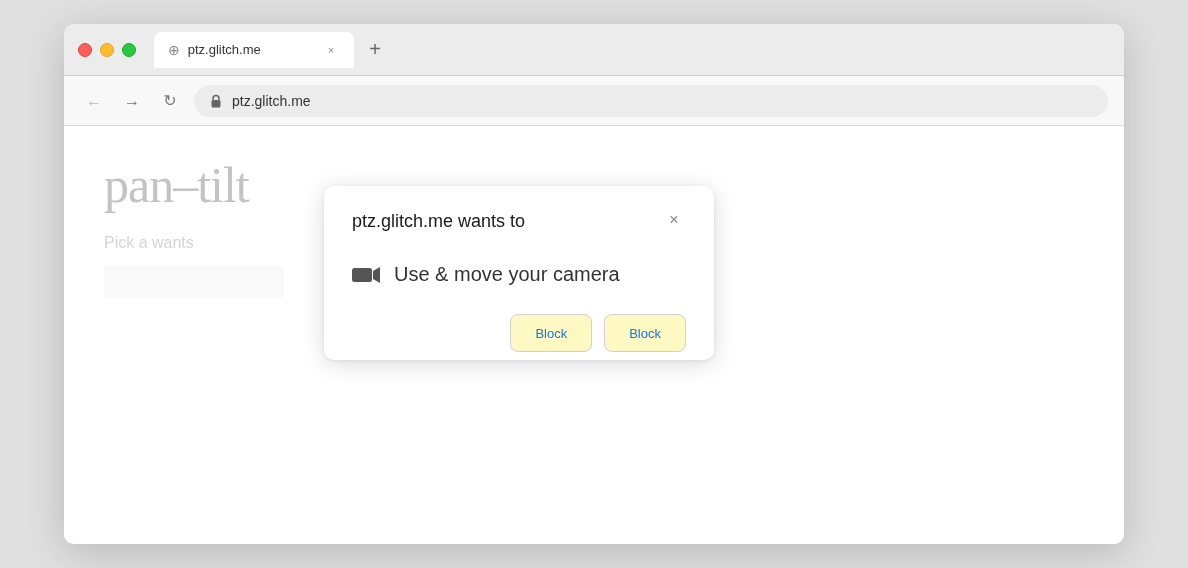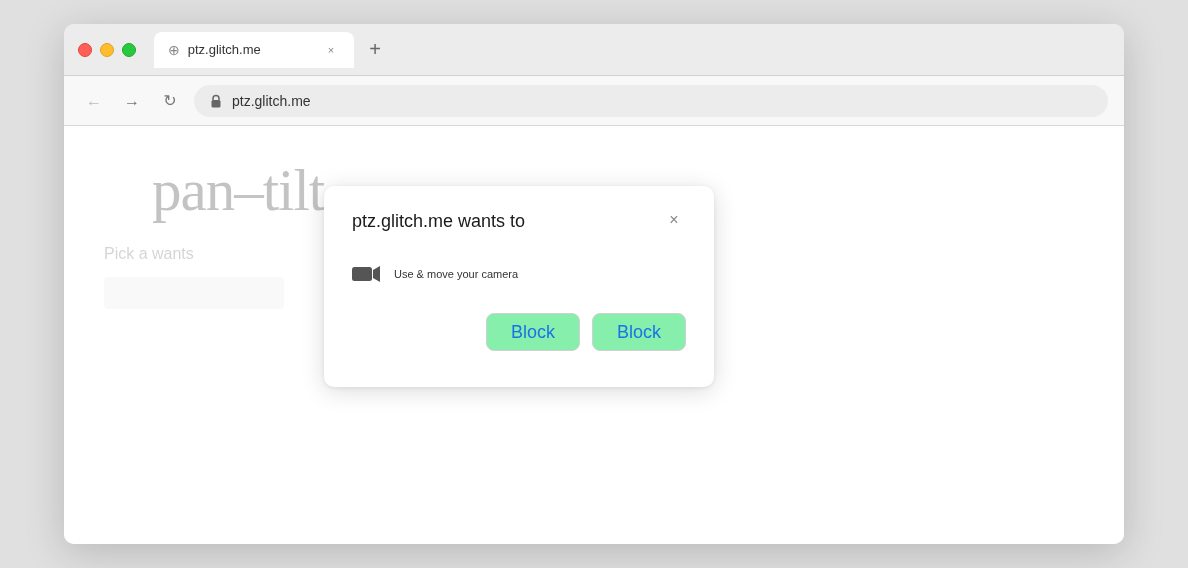--- a/index.html
+++ b/index.html
@@ -171,26 +171,25 @@
       overflow: hidden;
       filter: none;
     }
 
     .page-bg {
       padding: 30px 40px;
       opacity: 0.35;
     }
 
     .page-bg-title {
-      font-size: 59px;
+      font-size: 50px;
       font-weight: 300;
       color: #555;
       font-family: Georgia, serif;
       letter-spacing: -1px;
-      margin-left: 48px;
     }
 
     .page-bg-subtitle {
       margin-top: 20px;
       font-size: 16px;
       color: #888;
     }
 
     .page-bg-input {
       margin-top: 14px;
@@ -202,21 +201,21 @@
 
     
     .permission-popup {
       position: absolute;
       top: 60px;
       left: 260px;
       width: 390px;
       background: #ffffff;
       border-radius: 10px;
       box-shadow: 0 4px 24px rgba(0,0,0,0.14), 0 1px 4px rgba(0,0,0,0.08);
-      padding: 24px 28px 36px 28px;
+      padding: 24px 28px 8px 28px;
       z-index: 100;
     }
 
     .popup-header {
       display: flex;
       align-items: flex-start;
       justify-content: space-between;
       margin-bottom: 20px;
     }
 
@@ -241,38 +240,38 @@
 
     .popup-permission-row {
       display: flex;
       align-items: center;
       gap: 14px;
       padding: 10px 0;
       margin-bottom: 8px;
     }
 
     .permission-text {
-      font-size: 11px;
+      font-size: 20px;
       color: #333;
     }
 
     .popup-actions {
       display: flex;
       justify-content: flex-end;
       gap: 12px;
       margin-top: 18px;
     }
 
     .btn-popup {
       height: 38px;
       padding: 0 24px;
       border-radius: 8px;
       border: 1.5px solid #d0d0d0;
-      background: #86efac;
-      font-size: 18px;
+      background: #fef9c3;
+      font-size: 13px;
       cursor: pointer;
       font-family: -apple-system, BlinkMacSystemFont, 'Segoe UI', sans-serif;
     }
 
     .btn-block {
       color: #1a73e8;
     }
 
     .btn-allow {
       color: #1a73e8;

